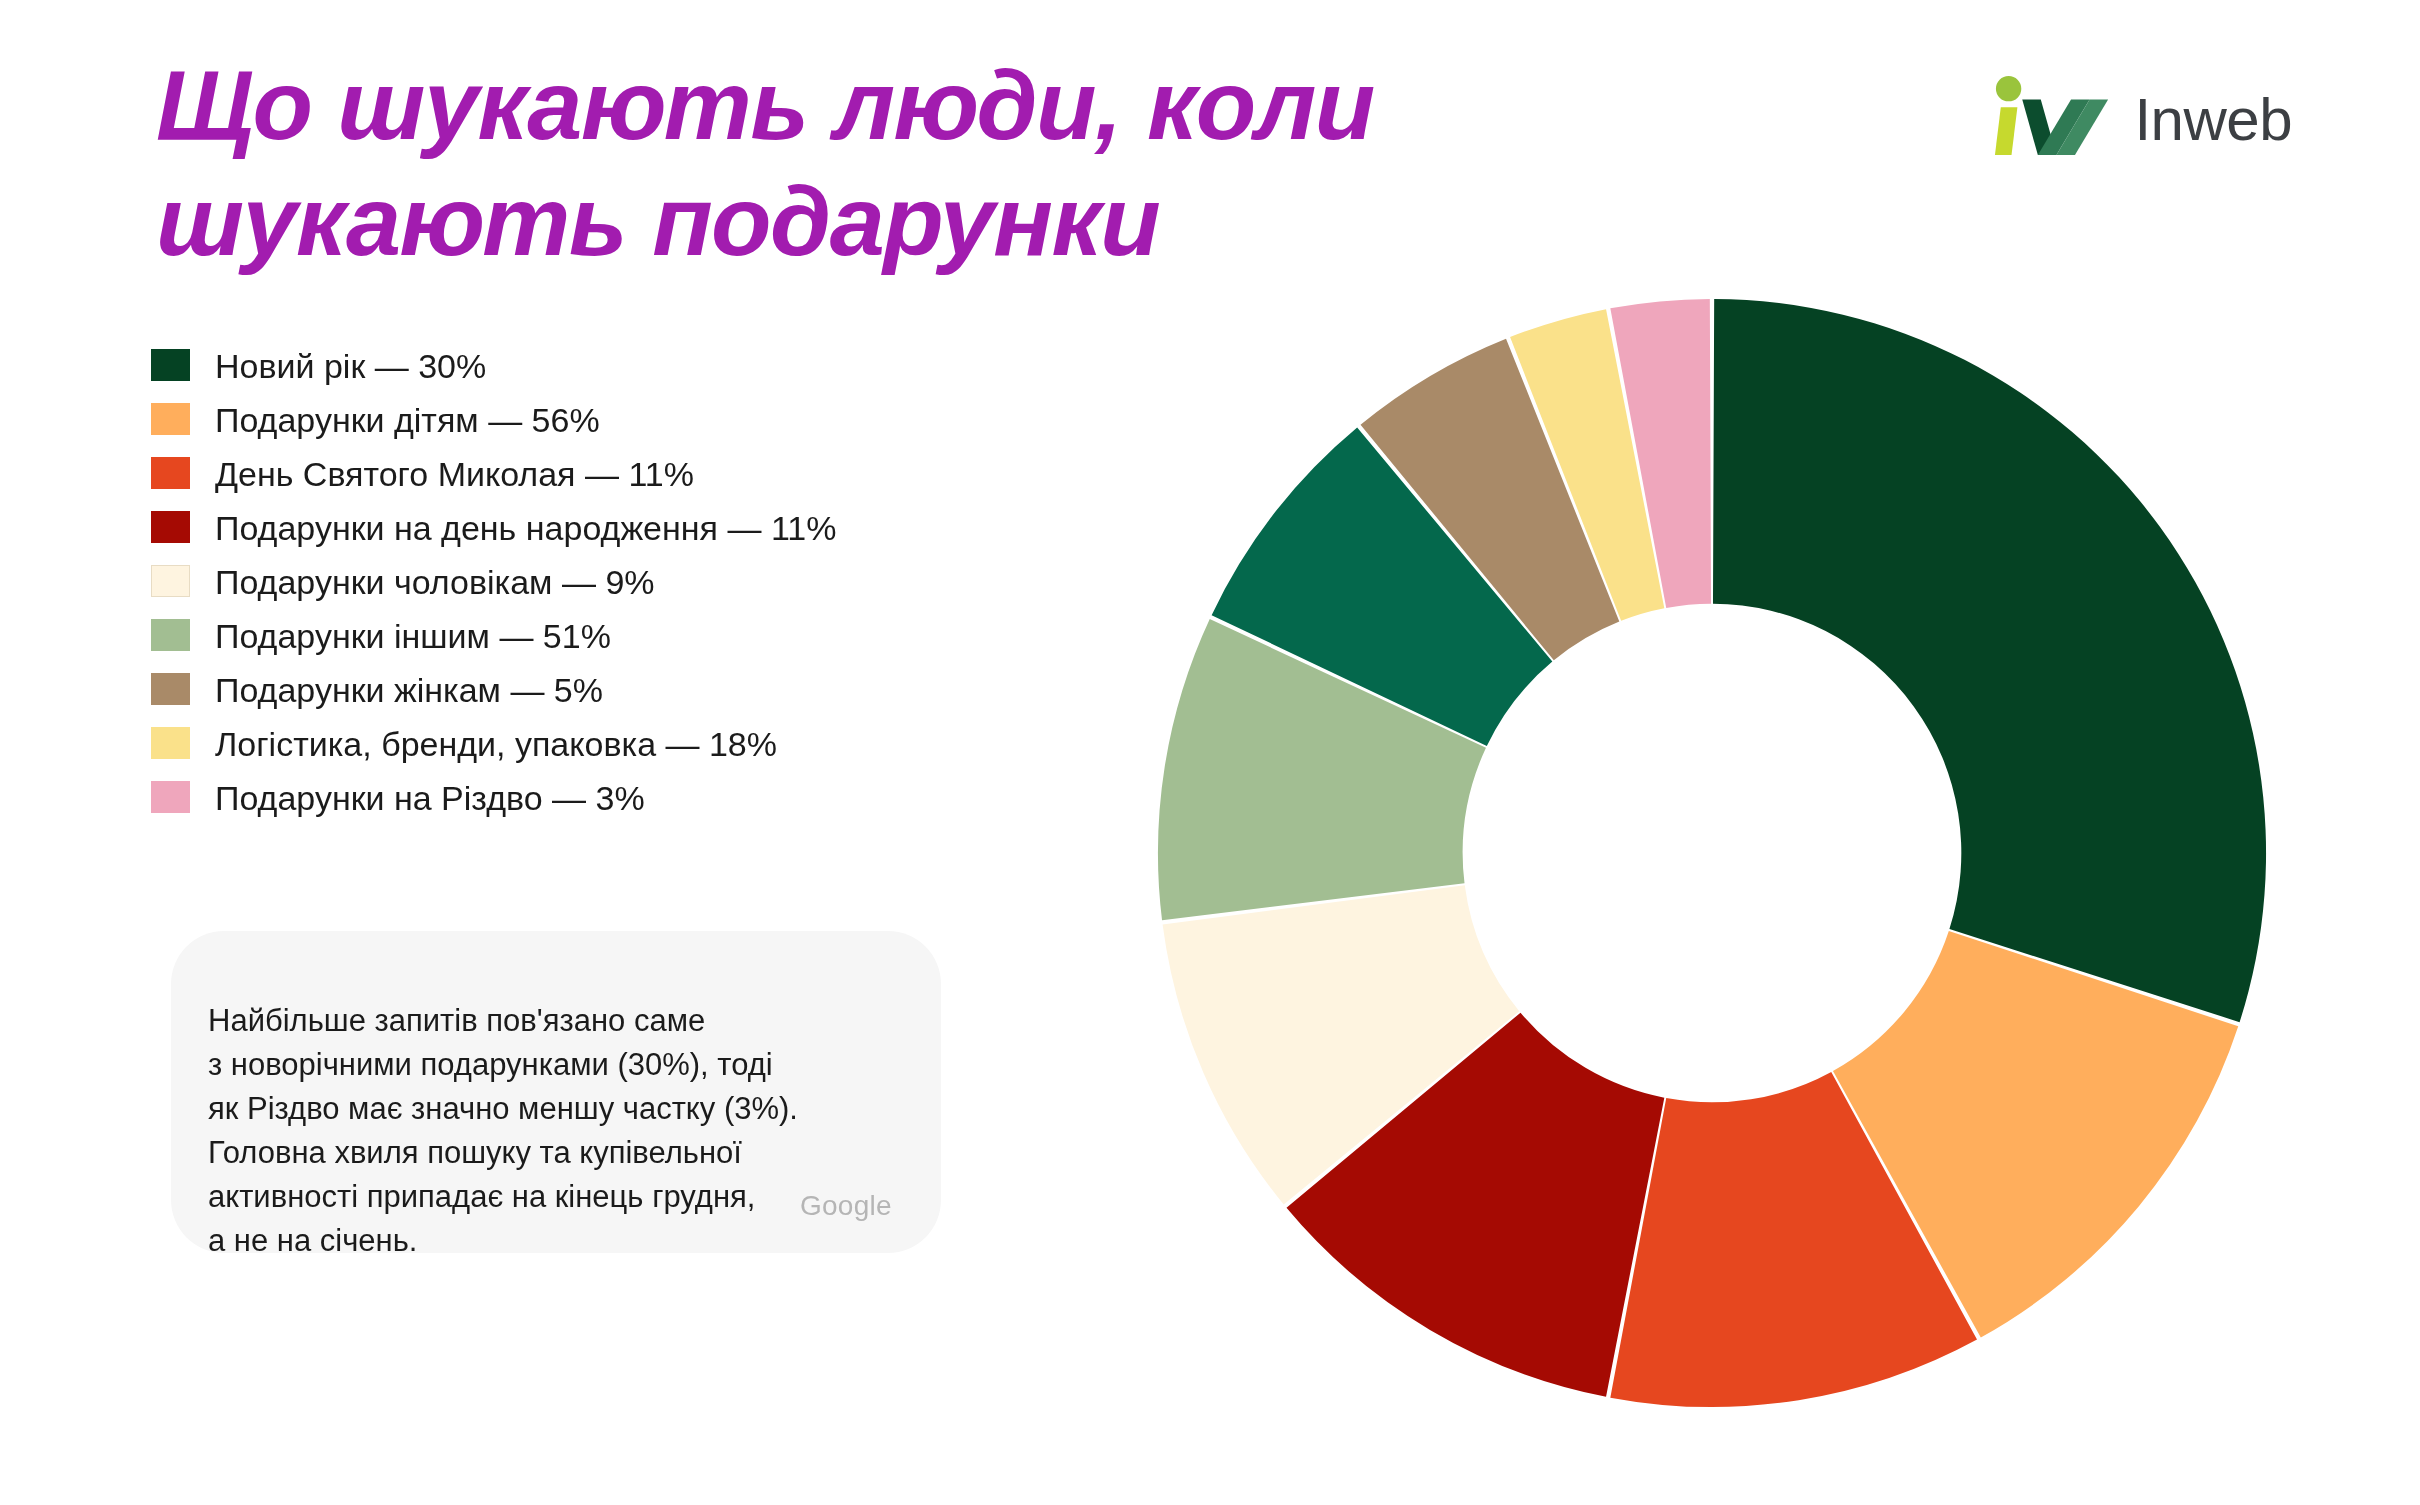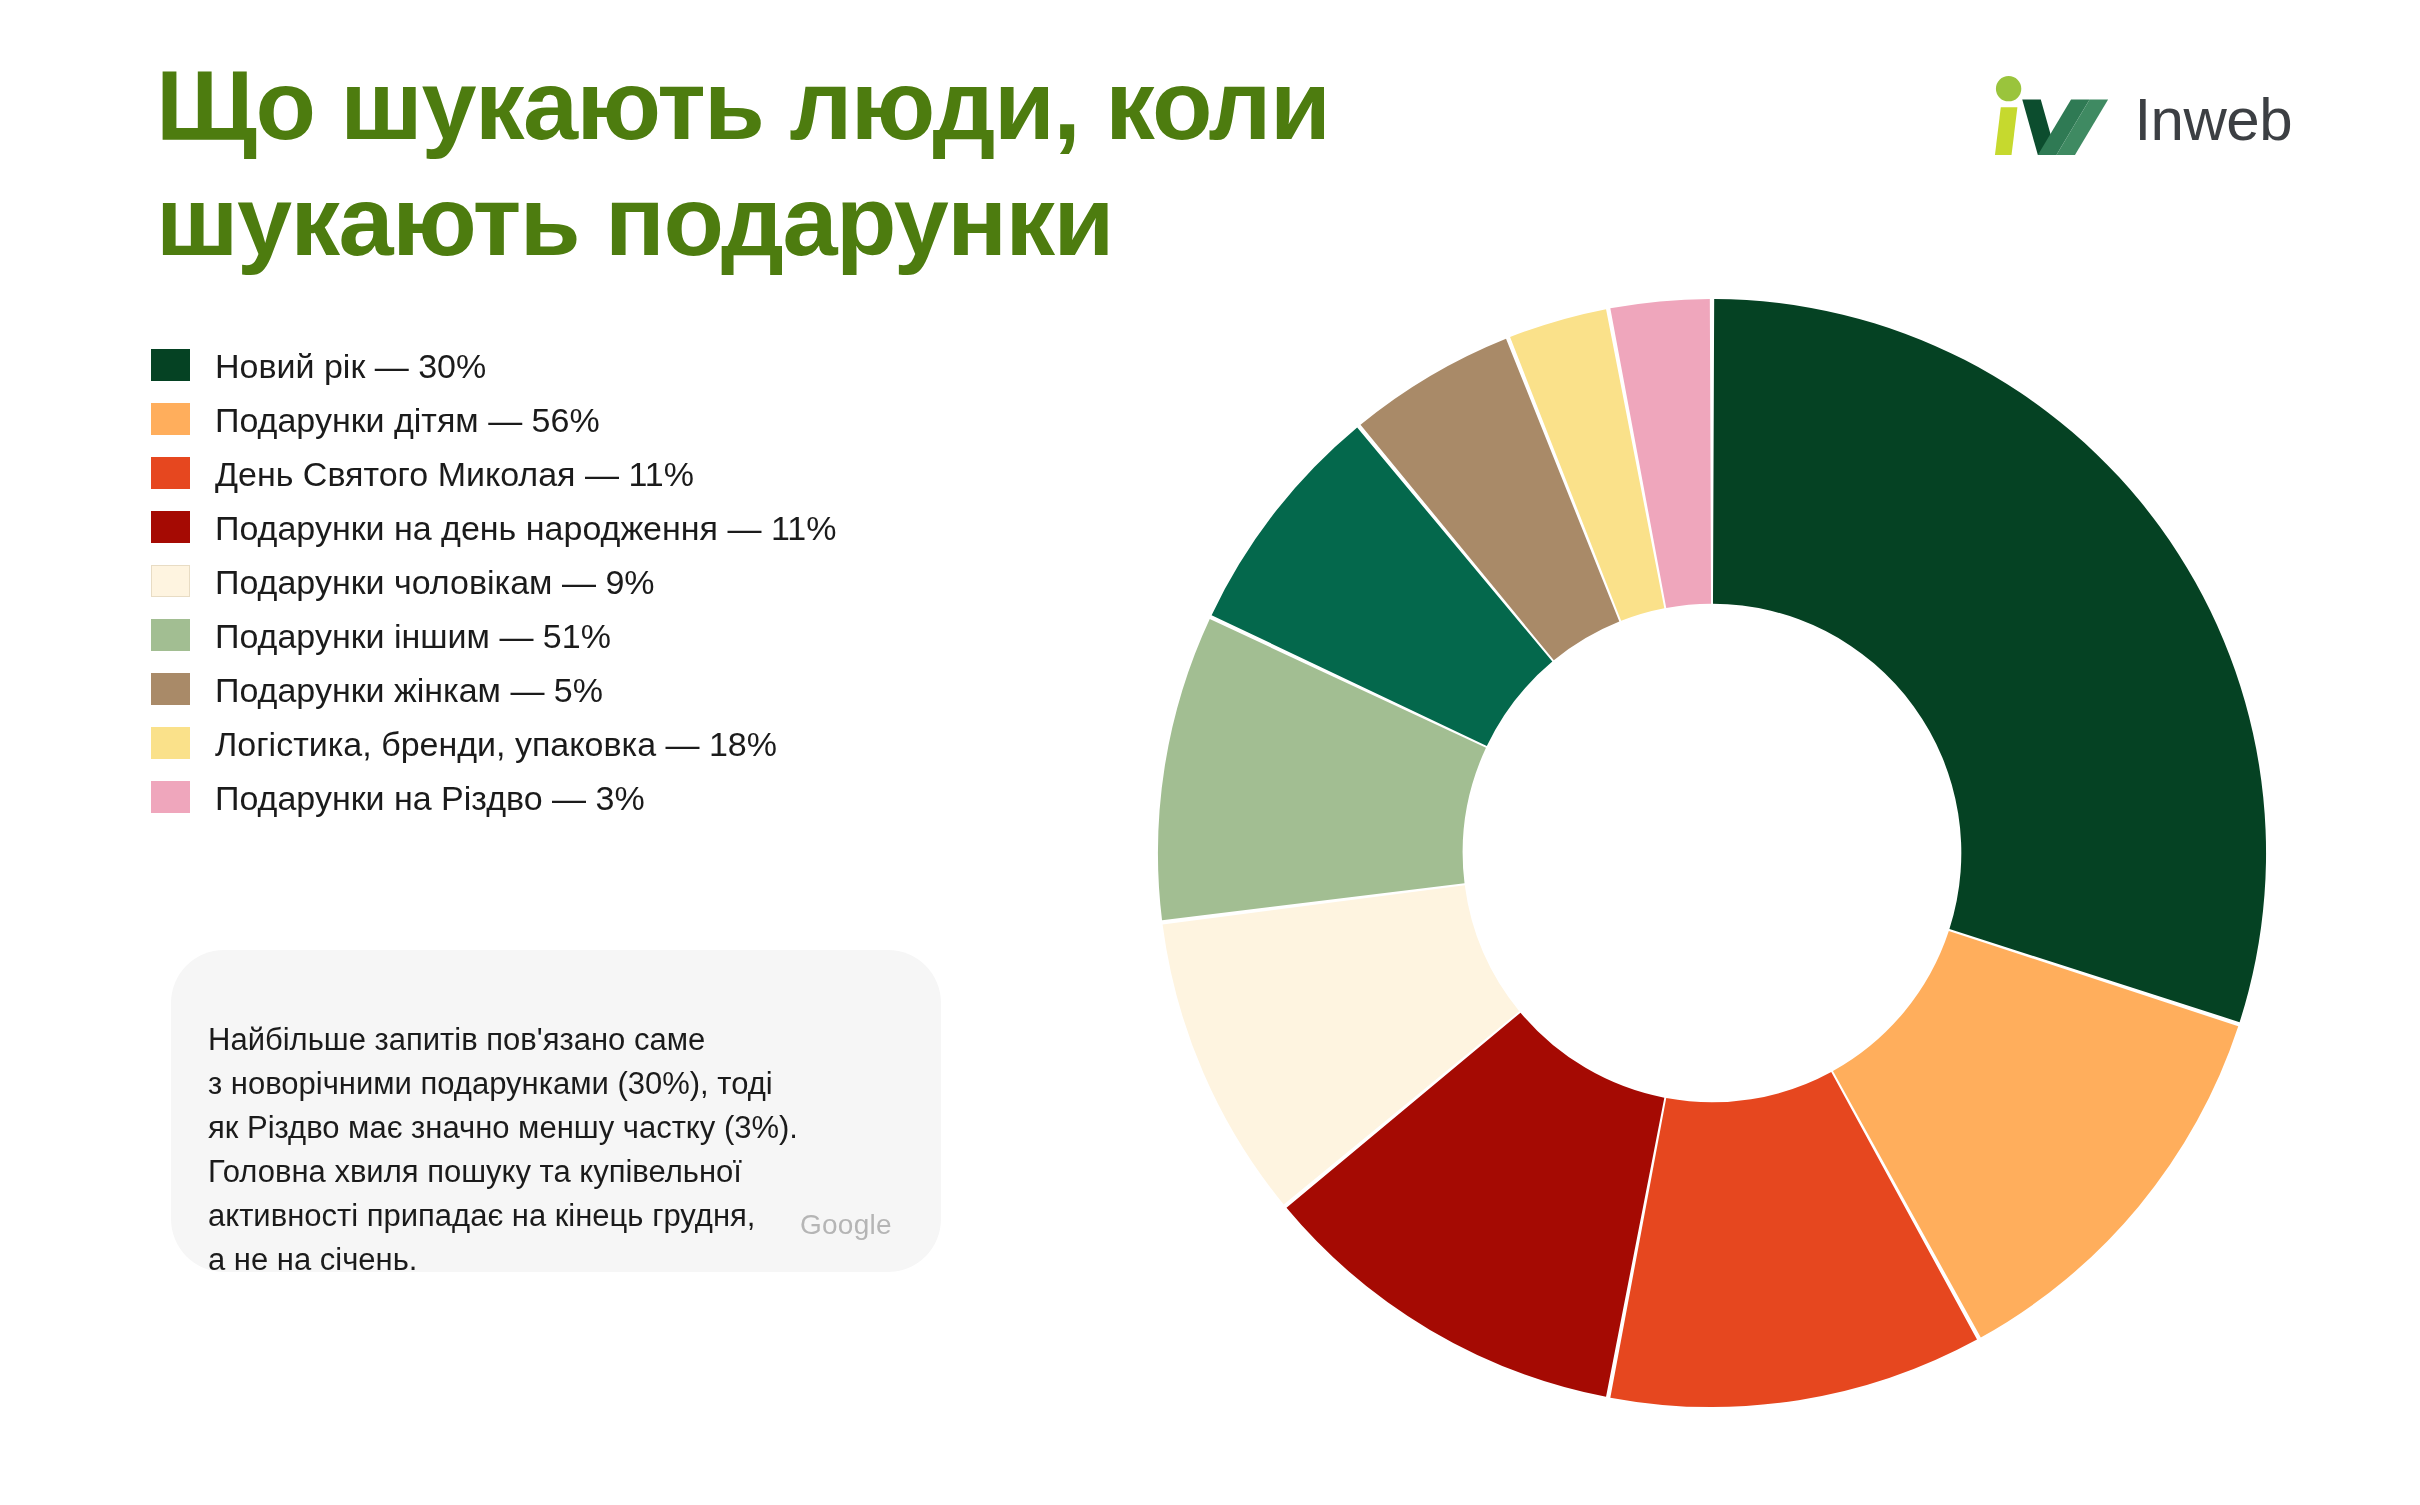--- a/index.html
+++ b/index.html
@@ -18,25 +18,26 @@
     height: 1506px;
     background: #ffffff;
   }
 
   
   .title {
     position: absolute;
     left: 156px;
     top: 47px;
     width: 1658px;
-    color: #4d7c0f;
+    color: #a21caf;
     font-size: 99px;
     line-height: 1.17;
     font-weight: 700;
     letter-spacing: -1.5px;
+    font-style: italic;
   }
   .title-line { display: block; white-space: nowrap; }
 
   
   .logo {
     position: absolute;
     right: 129px;
     top: 76px;
     display: flex;
     align-items: center;
@@ -76,21 +77,21 @@
     font-size: 34px;
     line-height: 1;
     white-space: nowrap;
     font-weight: 400;
   }
 
   
   .note-box {
     position: absolute;
     left: 171px;
-    top: 950px;
+    top: 931px;
     width: 770px;
     height: 322px;
     background: #f6f6f6;
     border-radius: 53px;
   }
   .note-text {
     position: absolute;
     left: 37px;
     top: 68px;
     width: 702px;

